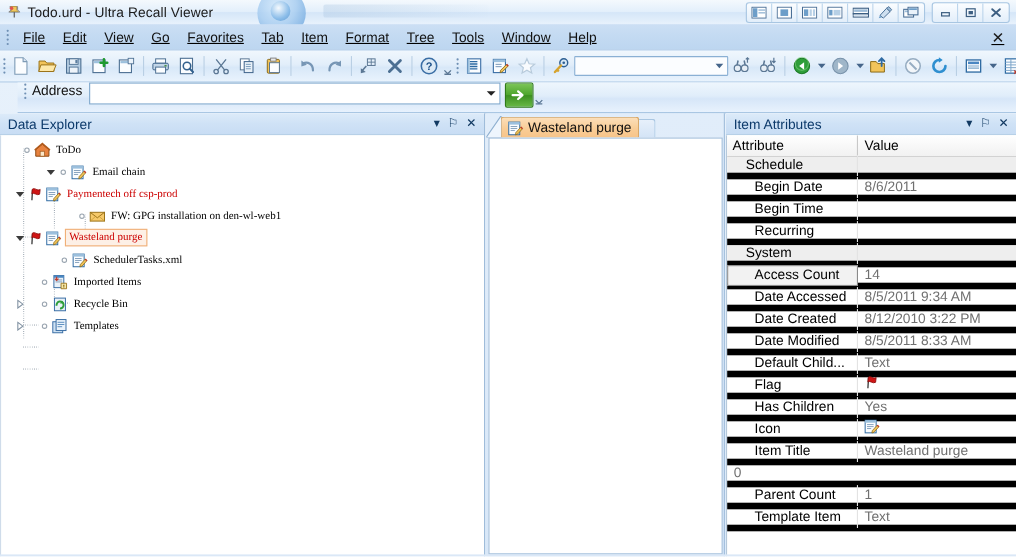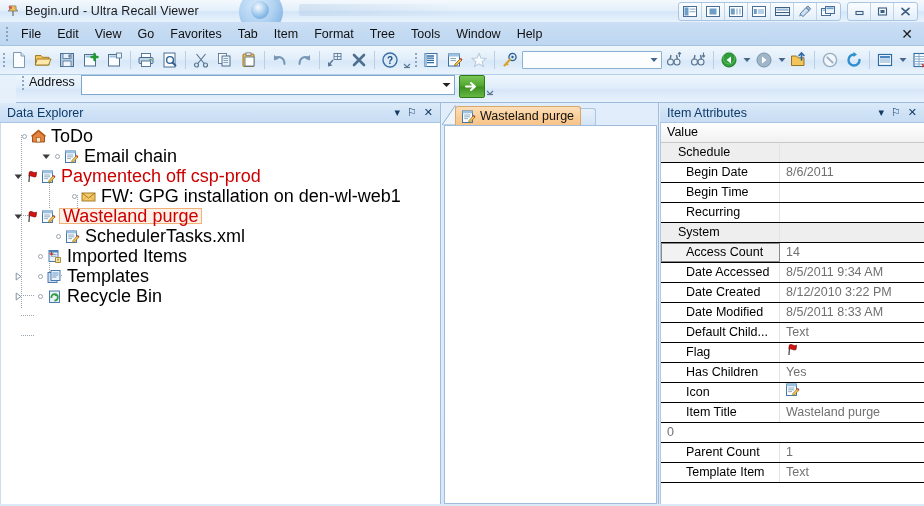--- a/index.html
+++ b/index.html
@@ -95,20 +95,21 @@
   
   .menubar {
     position: absolute;
     left: 0; top: 22px;
     width: 924px; height: 24px;
     background: linear-gradient(to bottom, #ccdff4 0%, #c3daf2 50%, #bdd6f0 100%);
     border-bottom: 1px solid #a5c4e4;
     display: flex;
     align-items: center;
     box-sizing: border-box;
+    text-decoration: underline;
   }
   .gripper {
     width: 8px; height: 16px;
     margin-left: 3px; margin-right: 2px;
     display: flex; flex-direction: column; justify-content: center; align-items: center;
     gap: 2px;
   }
   .gripper i { display:block; width:2px; height:2px; background:#6f90b4; border-radius:50%; }
   .menu-item {
     padding: 3px 8px;
@@ -255,23 +256,24 @@
     background: #ffffff;
     padding-top: 3px;
     overflow: hidden;
     position: relative;
     border-left: 1px solid #cfdcea;
   }
   .tree-row {
     height: 20px;
     display: flex;
     align-items: center;
-    font-size: 18px;
+    font-size: 10px;
     white-space: nowrap;
     position: relative;
+    font-family: Liberation Serif, serif;
   }
   .expander {
     width: 11px; height: 11px;
     flex: 0 0 11px;
     display: flex; align-items: center; justify-content: center;
   }
   .dotcon {
     width: 11px; height: 11px;
     flex: 0 0 11px;
     display: flex; align-items: center; justify-content: center;
@@ -394,21 +396,21 @@
     height: 20px; line-height: 19px;
   }
   .gh-val {
     flex: 1 1 auto;
     padding-left: 6px;
     height: 20px; line-height: 19px;
   }
   .grow {
     display: flex;
     height: 20px;
-    border-bottom: 1px solid #000000;
+    border-bottom: 6px solid #000000;
     font-size: 12.5px;
     align-items: center;
     box-sizing: border-box;
   }
   .grow.group { background: #eeeeee; }
   .gc-attr {
     width: 119px; flex: 0 0 119px;
     box-sizing: border-box;
     height: 19px; line-height: 19px;
     border-right: 1px solid #e3e3e3;
@@ -453,21 +455,21 @@
   <div class="titlebar">
     <div class="titlebar-left">
       <div class="app-icon">
         <svg width="16" height="16" viewBox="0 0 16 16">
           <path d="M4 3 L11 3 L11 6 L13 8 L3 8 L5 6 Z" fill="#d8d8d8" stroke="#7a7a7a" stroke-width=".8"></path>
           <path d="M5 3 L10 3 L10 6 L11.5 7.5 L4.5 7.5 L6 6 Z" fill="#f2c75d" stroke="#b08f30" stroke-width=".6"></path>
           <path d="M8 8 L8 13" stroke="#6b6b6b" stroke-width="1.2"></path>
           <circle cx="5.5" cy="4.5" r="1.6" fill="#e0534f"></circle>
         </svg>
       </div>
-      <div class="title-text">Begin.urd - Ultra Recall Viewer</div>
+      <div class="title-text">Todo.urd - Ultra Recall Viewer</div>
     </div>
 
     <div class="titlebar-mid">
       <div class="orb"></div>
       <div class="orb2"></div>
       <div class="ghosttext"></div>
     </div>
 
     <div class="tb-btn-group">
       <div class="tb-btn">
@@ -1002,46 +1004,46 @@
           <svg width="9" height="9" viewBox="0 0 9 9">
               <path d="M2.2 1 L2.2 8 L6.8 4.5 Z" fill="none" stroke="#8494a4" stroke-width="1"></path>
             </svg>
         </div>
         <div style="width:11px;flex:0 0 11px"></div>
         <div class="dotcon">
             <i></i>
           </div>
         <div class="ticon">
           <svg width="15" height="15" viewBox="0 0 15 15">
-              <rect x="1" y="3.5" width="9" height="10" fill="#cfe2f3" stroke="#3a6ea5" stroke-width=".9"></rect>
-              <rect x="4" y="1.5" width="9" height="10" fill="#eaf3fb" stroke="#3a6ea5" stroke-width=".9"></rect>
-              <path d="M5.3 4 H11.5 M5.3 6 H11.5 M5.3 8 H9.5" stroke="#5d8fc0" stroke-width=".9"></path>
-            </svg>
-        </div>
-        <div class="tlabel">Templates</div>
+              <rect x="2.5" y="2" width="10" height="11.5" fill="#e9f1f8" stroke="#3a6ea5" stroke-width=".9"></rect>
+              <path d="M4.5 9 A3.2 3.2 0 1 1 7.5 11.5" fill="none" stroke="#2f9e3a" stroke-width="1.8"></path>
+              <path d="M9.5 4.5 L11.5 7 L7.5 7 Z" fill="#2f9e3a"></path>
+            </svg>
+        </div>
+        <div class="tlabel">Recycle Bin</div>
       </div>
 
       <div class="tree-row" style="padding-left:12px">
         <div class="expander">
           <svg width="9" height="9" viewBox="0 0 9 9">
               <path d="M2.2 1 L2.2 8 L6.8 4.5 Z" fill="none" stroke="#8494a4" stroke-width="1"></path>
             </svg>
         </div>
         <div style="width:11px;flex:0 0 11px"></div>
         <div class="dotcon">
             <i></i>
           </div>
         <div class="ticon">
           <svg width="15" height="15" viewBox="0 0 15 15">
-              <rect x="2.5" y="2" width="10" height="11.5" fill="#e9f1f8" stroke="#3a6ea5" stroke-width=".9"></rect>
-              <path d="M4.5 9 A3.2 3.2 0 1 1 7.5 11.5" fill="none" stroke="#2f9e3a" stroke-width="1.8"></path>
-              <path d="M9.5 4.5 L11.5 7 L7.5 7 Z" fill="#2f9e3a"></path>
-            </svg>
-        </div>
-        <div class="tlabel">Recycle Bin</div>
+              <rect x="1" y="3.5" width="9" height="10" fill="#cfe2f3" stroke="#3a6ea5" stroke-width=".9"></rect>
+              <rect x="4" y="1.5" width="9" height="10" fill="#eaf3fb" stroke="#3a6ea5" stroke-width=".9"></rect>
+              <path d="M5.3 4 H11.5 M5.3 6 H11.5 M5.3 8 H9.5" stroke="#5d8fc0" stroke-width=".9"></path>
+            </svg>
+        </div>
+        <div class="tlabel">Templates</div>
       </div>
     </div>
   </div>
 
   <div class="center">
     <div class="tabstrip">
       <svg class="tab-slope" viewBox="0 0 14 20" preserveAspectRatio="none">
         <path d="M0 20 L13 1 L14 1 L14 20 Z" fill="#eef5fd" stroke="#8fb0d0" stroke-width="1"></path>
       </svg>
       <div class="tab">
@@ -1068,20 +1070,21 @@
       <div class="panel-title">Item Attributes</div>
       <div class="panel-btns">
         <span class="pb">▾</span>
         <span class="pb">⚐</span>
         <span class="pb">✕</span>
       </div>
     </div>
 
     <div class="grid">
       <div class="grid-head">
+        <div class="gh-attr">Attribute</div>
         <div class="gh-val">Value</div>
       </div>
 
       <div class="grow group">
         <div class="gc-attr">Schedule</div>
         <div class="gc-val"></div>
       </div>
       <div class="grow">
         <div class="gc-attr indent2">Begin Date</div>
         <div class="gc-val">8/6/2011</div>

